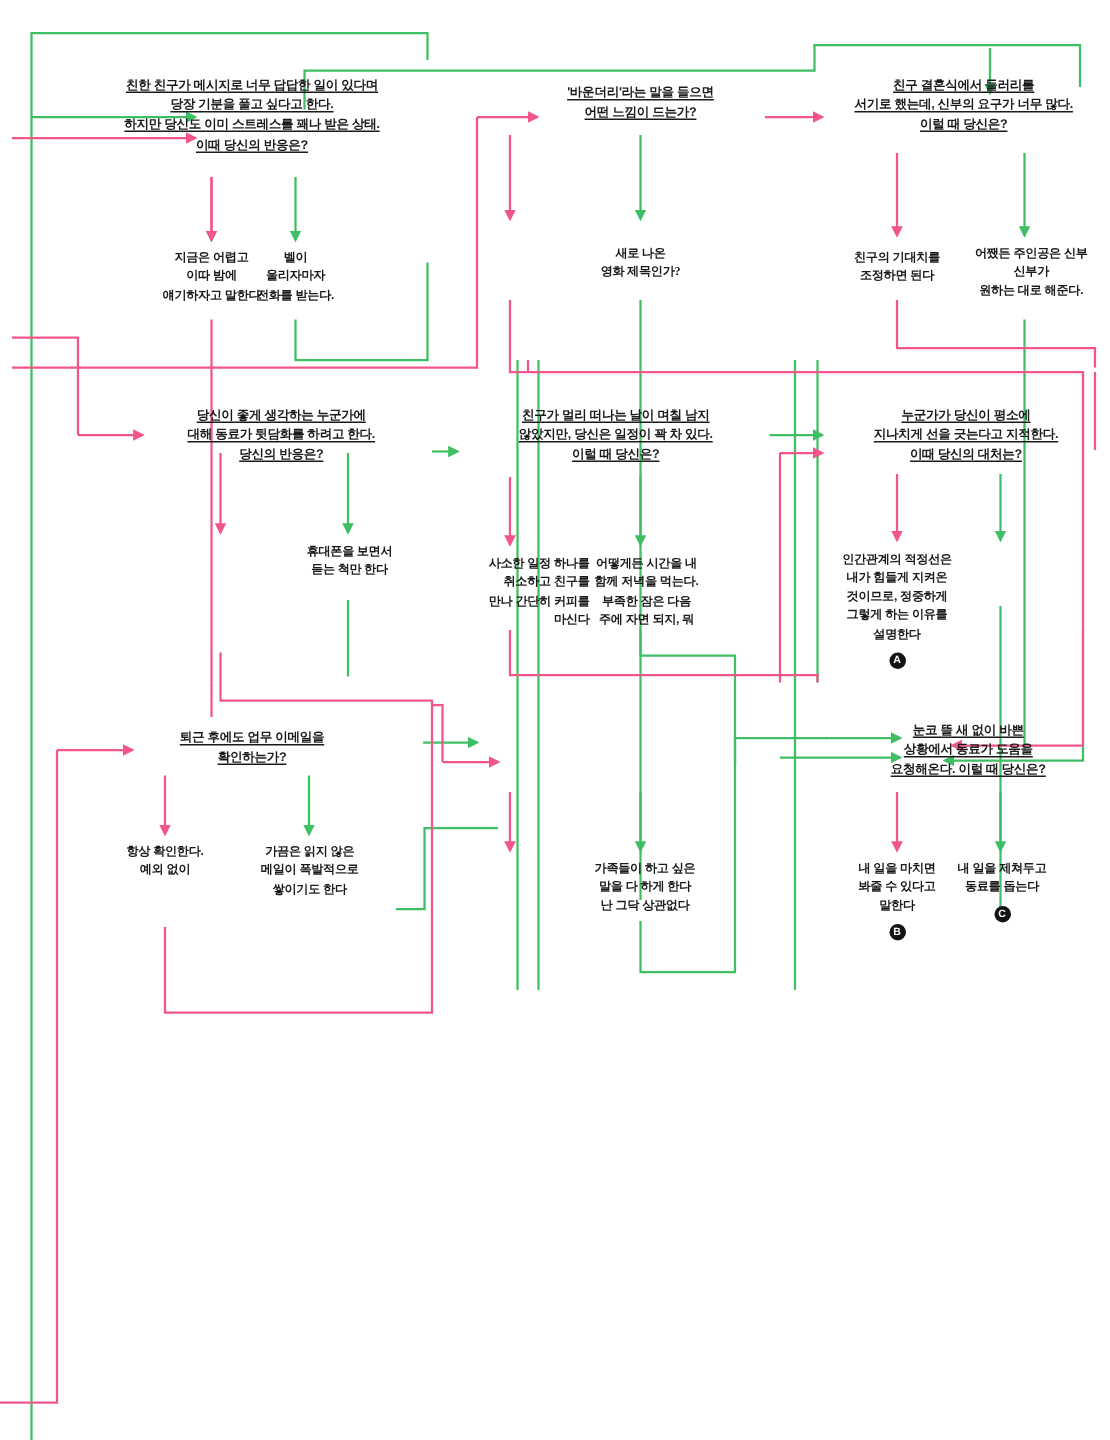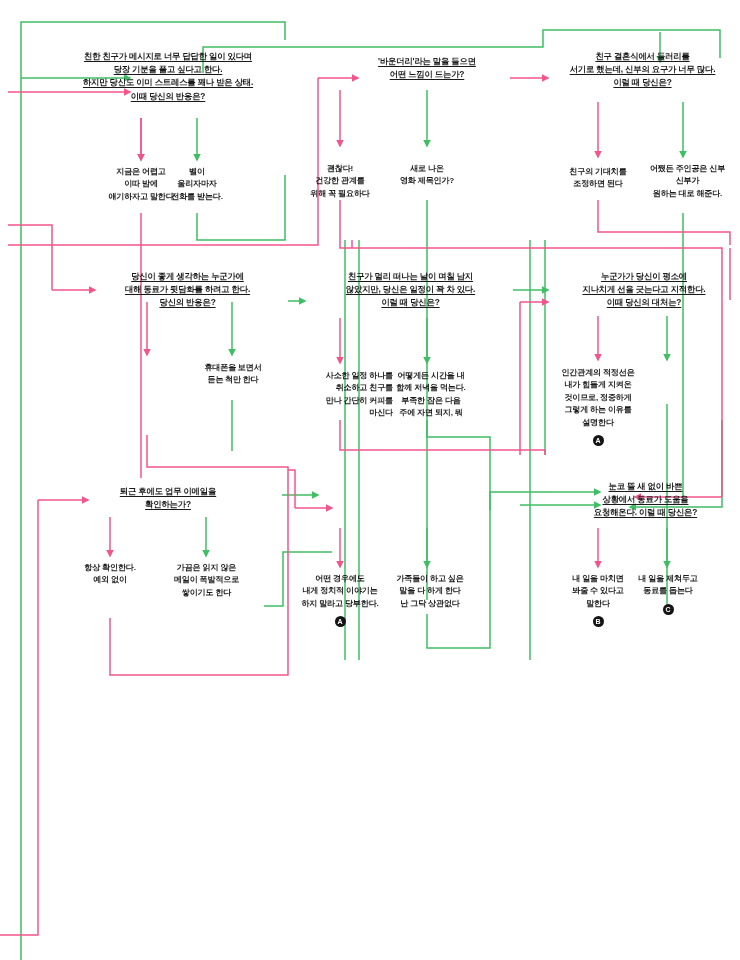--- a/index.html
+++ b/index.html
@@ -223,27 +223,22 @@
     <span class="ln">이따 밤에</span>
     <span class="ln">얘기하자고 말한다</span>
   </div>
 
   <div class="node a-node" style="left:158px; top:166px; width:78px;">
     <span class="ln">벨이</span>
     <span class="ln">울리자마자</span>
     <span class="ln">전화를 받는다.</span>
   </div>
 
-  <div class="node a-node" style="left:292px; top:163px; width:96px;">
-    <span class="ln">괜찮다!</span>
-    <span class="ln">건강한 관계를</span>
-    <span class="ln">위해 꼭 필요하다</span>
-  </div>
-
-  <div class="node a-node" style="left:387px; top:163px; width:80px;">
+
+  <div class="node a-node" style="left:387px; top:163px; width:80px;font-family:Liberation Serif, serif;">
     <span class="ln">새로 나온</span>
     <span class="ln">영화 제목인가?</span>
   </div>
 
   <div class="node a-node" style="left:550px; top:166px; width:96px;">
     <span class="ln">친구의 기대치를</span>
     <span class="ln">조정하면 된다</span>
   </div>
 
   <div class="node a-node" style="left:640px; top:163px; width:95px;">
@@ -316,26 +311,20 @@
     <span class="ln">항상 확인한다.</span>
     <span class="ln">예외 없이</span>
   </div>
 
   <div class="node a-node" style="left:155px; top:562px; width:103px;">
     <span class="ln">가끔은 읽지 않은</span>
     <span class="ln">메일이 폭발적으로</span>
     <span class="ln">쌓이기도 한다</span>
   </div>
 
-  <div class="node a-node" style="left:281px; top:573px; width:118px;">
-    <span class="ln">어떤 경우에도</span>
-    <span class="ln">내게 정치적 이야기는</span>
-    <span class="ln">하지 말라고 당부한다.</span>
-    <span class="badge">A</span>
-  </div>
 
   <div class="node a-node" style="left:382px; top:573px; width:96px;">
     <span class="ln">가족들이 하고 싶은</span>
     <span class="ln">말을 다 하게 한다</span>
     <span class="ln">난 그닥 상관없다</span>
   </div>
 
   <div class="node a-node" style="left:552px; top:573px; width:92px;">
     <span class="ln">내 일을 마치면</span>
     <span class="ln">봐줄 수 있다고</span>

